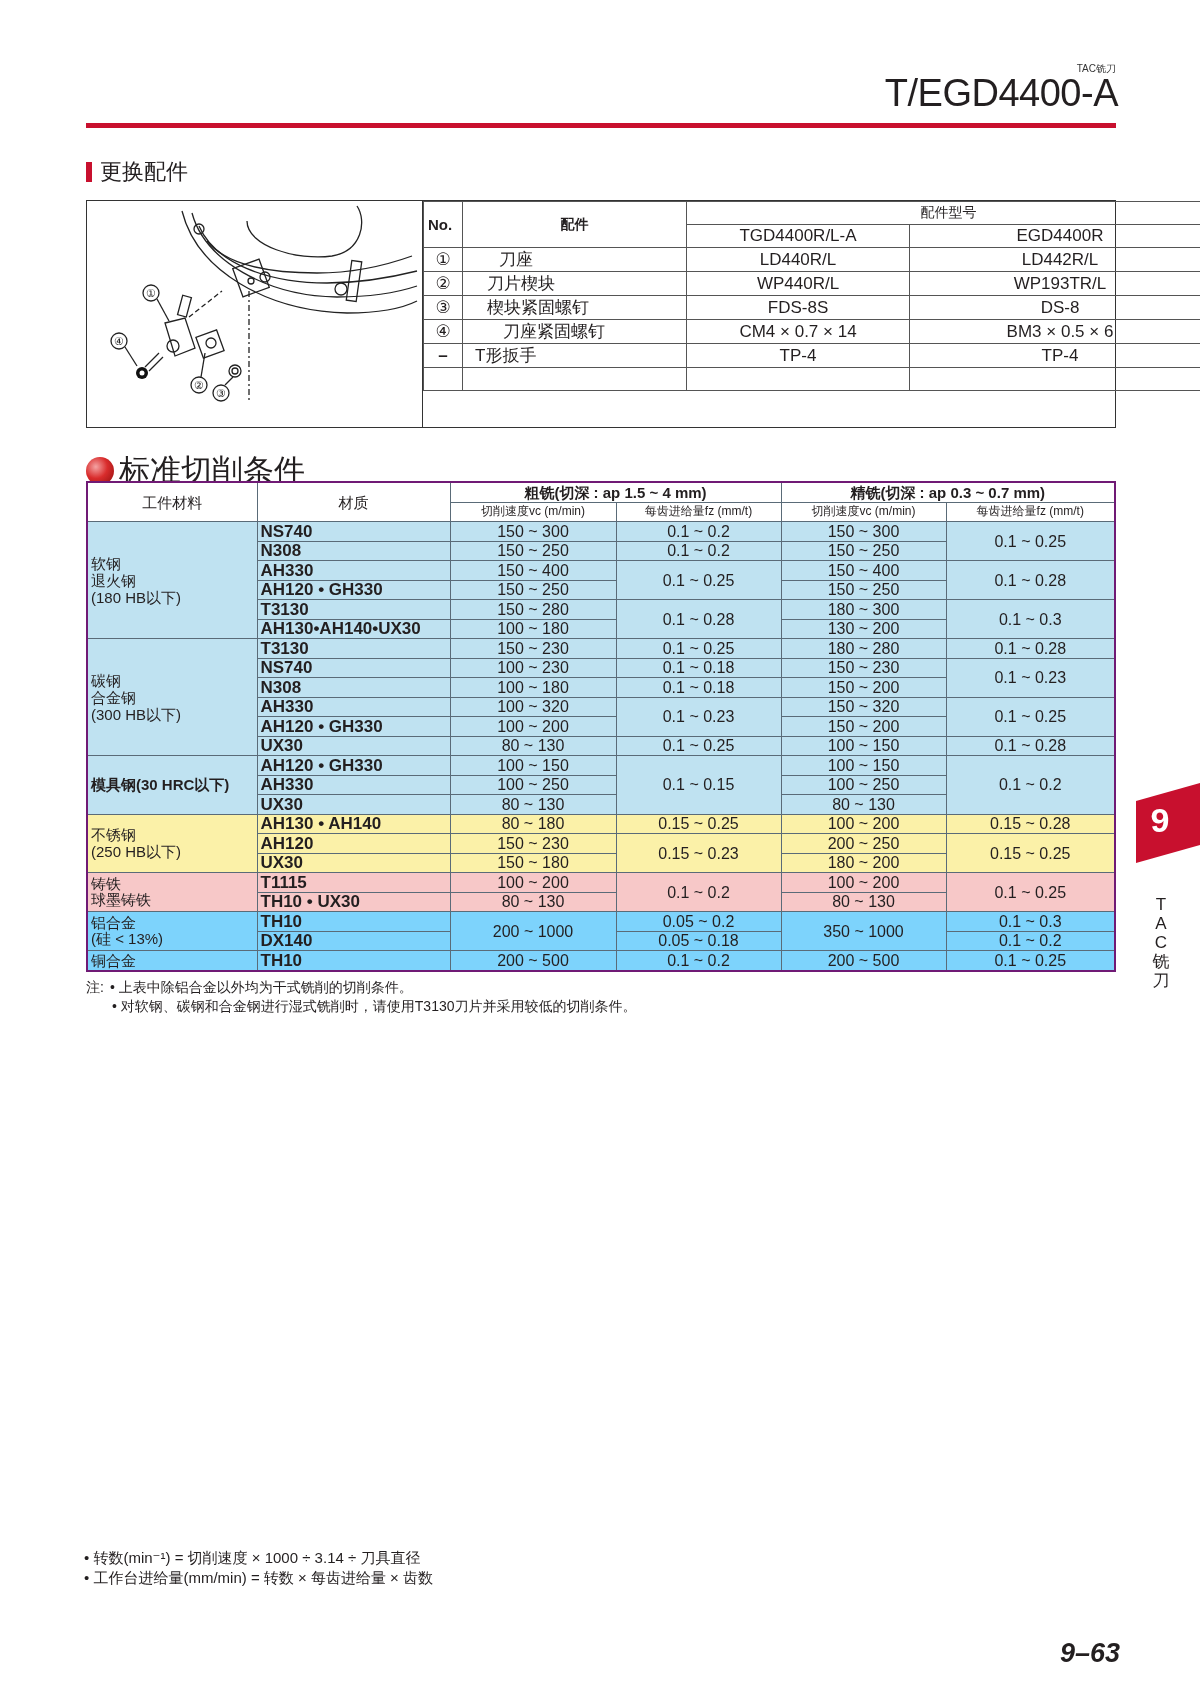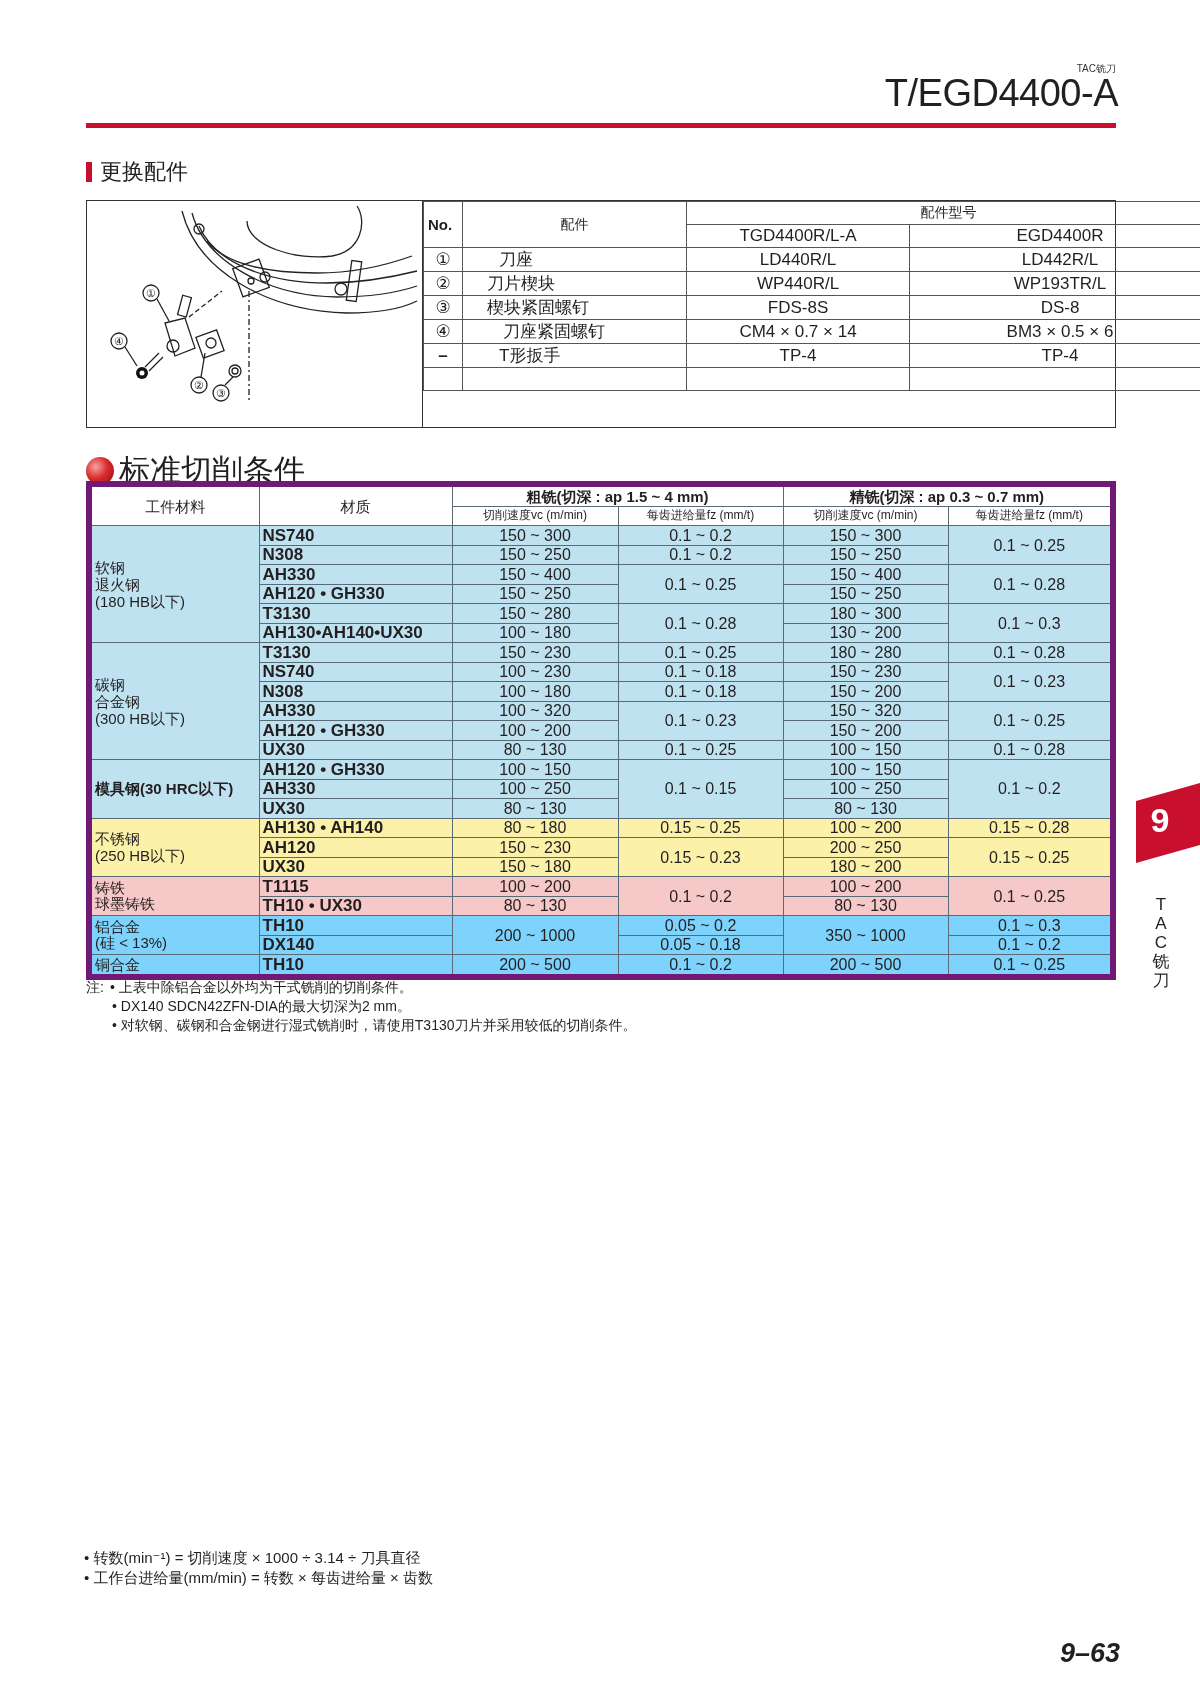--- a/index.html
+++ b/index.html
@@ -12,21 +12,21 @@
   .sec1 .bar{width:6px;height:20px;background:#c8102e;display:inline-block;}
   .partsbox{left:86px;top:200px;width:1030px;height:228px;border:1.5px solid #333;box-sizing:border-box;}
   .parts-illu{position:absolute;left:0;top:0;width:336px;height:100%;border-right:1.5px solid #333;box-sizing:border-box;}
   table{border-collapse:collapse;}
   .ptable{position:absolute;left:336px;top:0;width:788px;font-size:17px;}
   .ptable td{border:1px solid #555;height:22px;padding:0 4px;}
   .ptable .c{text-align:center;}
   .ptable .hdrsm{font-size:14px;}
   .sec2{left:86px;top:450px;font-size:31px;display:flex;align-items:center;gap:5px;}
   .ball{width:28px;height:28px;border-radius:50%;background:radial-gradient(circle at 35% 35%,#f4a3a3 0%,#d92c2c 45%,#8e0c0c 100%);display:inline-block;}
-  .ctable{position:absolute;left:86px;top:481px;width:1030px;font-size:16px;border:6px solid #701a75;}
+  .ctable{position:absolute;left:86px;top:481px;width:1030px;font-size:16px;border:2px solid #701a75;}
   .ctable td{border:1px solid #5a6b78;padding:0 3px;height:18.5px;line-height:17px;}
   .ctable .c{text-align:center;}
   .ctable .mat{font-weight:bold;font-size:17px;}
   .ctable .head td{background:#fff;}
   .ctable .hs{font-size:12px;text-align:center;}
   .blue td{background:#bfe2f1;}
   .yellow td{background:#fbf1a8;}
   .pink td{background:#f7c8c8;}
   .green td{background:#7dd3fc;}
   .notes{left:86px;top:978px;font-size:14px;line-height:19px;}
@@ -90,21 +90,21 @@
         <text x="112" y="188">②</text>
         <text x="134" y="196">③</text>
       </g>
     </svg>
   </div>
 
   <table class="ptable">
     <tbody>
         <tr>
       <td rowspan="2" style="width:30px;font-weight:bold;font-size:15px;">No.</td>
-      <td rowspan="2" class="c hdrsm" style="width:215px;">配件</td>
+      <td rowspan="2" class="c hdrsm" style="width:215px;font-weight:bold;">配件</td>
       <td colspan="2" class="c hdrsm">配件型号</td>
     </tr>
     <tr>
       <td class="c" style="width:214px;">TGD4400R/L-A</td>
       <td class="c">EGD4400R</td>
     </tr>
     <tr>
       <td class="c">①</td>
       <td style="padding-left:36px">刀座</td>
       <td class="c">LD440R/L</td>
@@ -123,21 +123,21 @@
       <td class="c">DS-8</td>
     </tr>
     <tr>
       <td class="c">④</td>
       <td style="padding-left:40px">刀座紧固螺钉</td>
       <td class="c">CM4 × 0.7 × 14</td>
       <td class="c">BM3 × 0.5 × 6</td>
     </tr>
     <tr>
       <td class="c" style="font-weight:bold">–</td>
-      <td style="padding-left:36px">T形扳手</td>
+      <td style="padding-left:12px">T形扳手</td>
       <td class="c">TP-4</td>
       <td class="c">TP-4</td>
     </tr>
     <tr>
           <td></td>
           <td></td>
           <td></td>
           <td></td>
         </tr>
   </tbody>
@@ -336,21 +336,20 @@
     <td class="c">0.1 ~ 0.25</td>
   </tr>
 </tbody>
   </table>
 
 <div class="abs notes">
   <div style="display:flex;">
     <span style="width:24px">注:</span>
     <span>• 上表中除铝合金以外均为干式铣削的切削条件。</span>
   </div>
-  <div class="li">• DX140 SDCN42ZFN-DIA的最大切深为2 mm。</div>
   <div class="li">• 对软钢、碳钢和合金钢进行湿式铣削时，请使用T3130刀片并采用较低的切削条件。</div>
 </div>
 
 <div class="abs formulas">
   <div>• 转数(min⁻¹) = 切削速度 × 1000 ÷ 3.14 ÷ 刀具直径</div>
   <div>• 工作台进给量(mm/min) = 转数 × 每齿进给量 × 齿数</div>
 </div>
 
 <div class="abs tab9">
   <svg width="68" height="80" viewBox="0 0 68 80">

